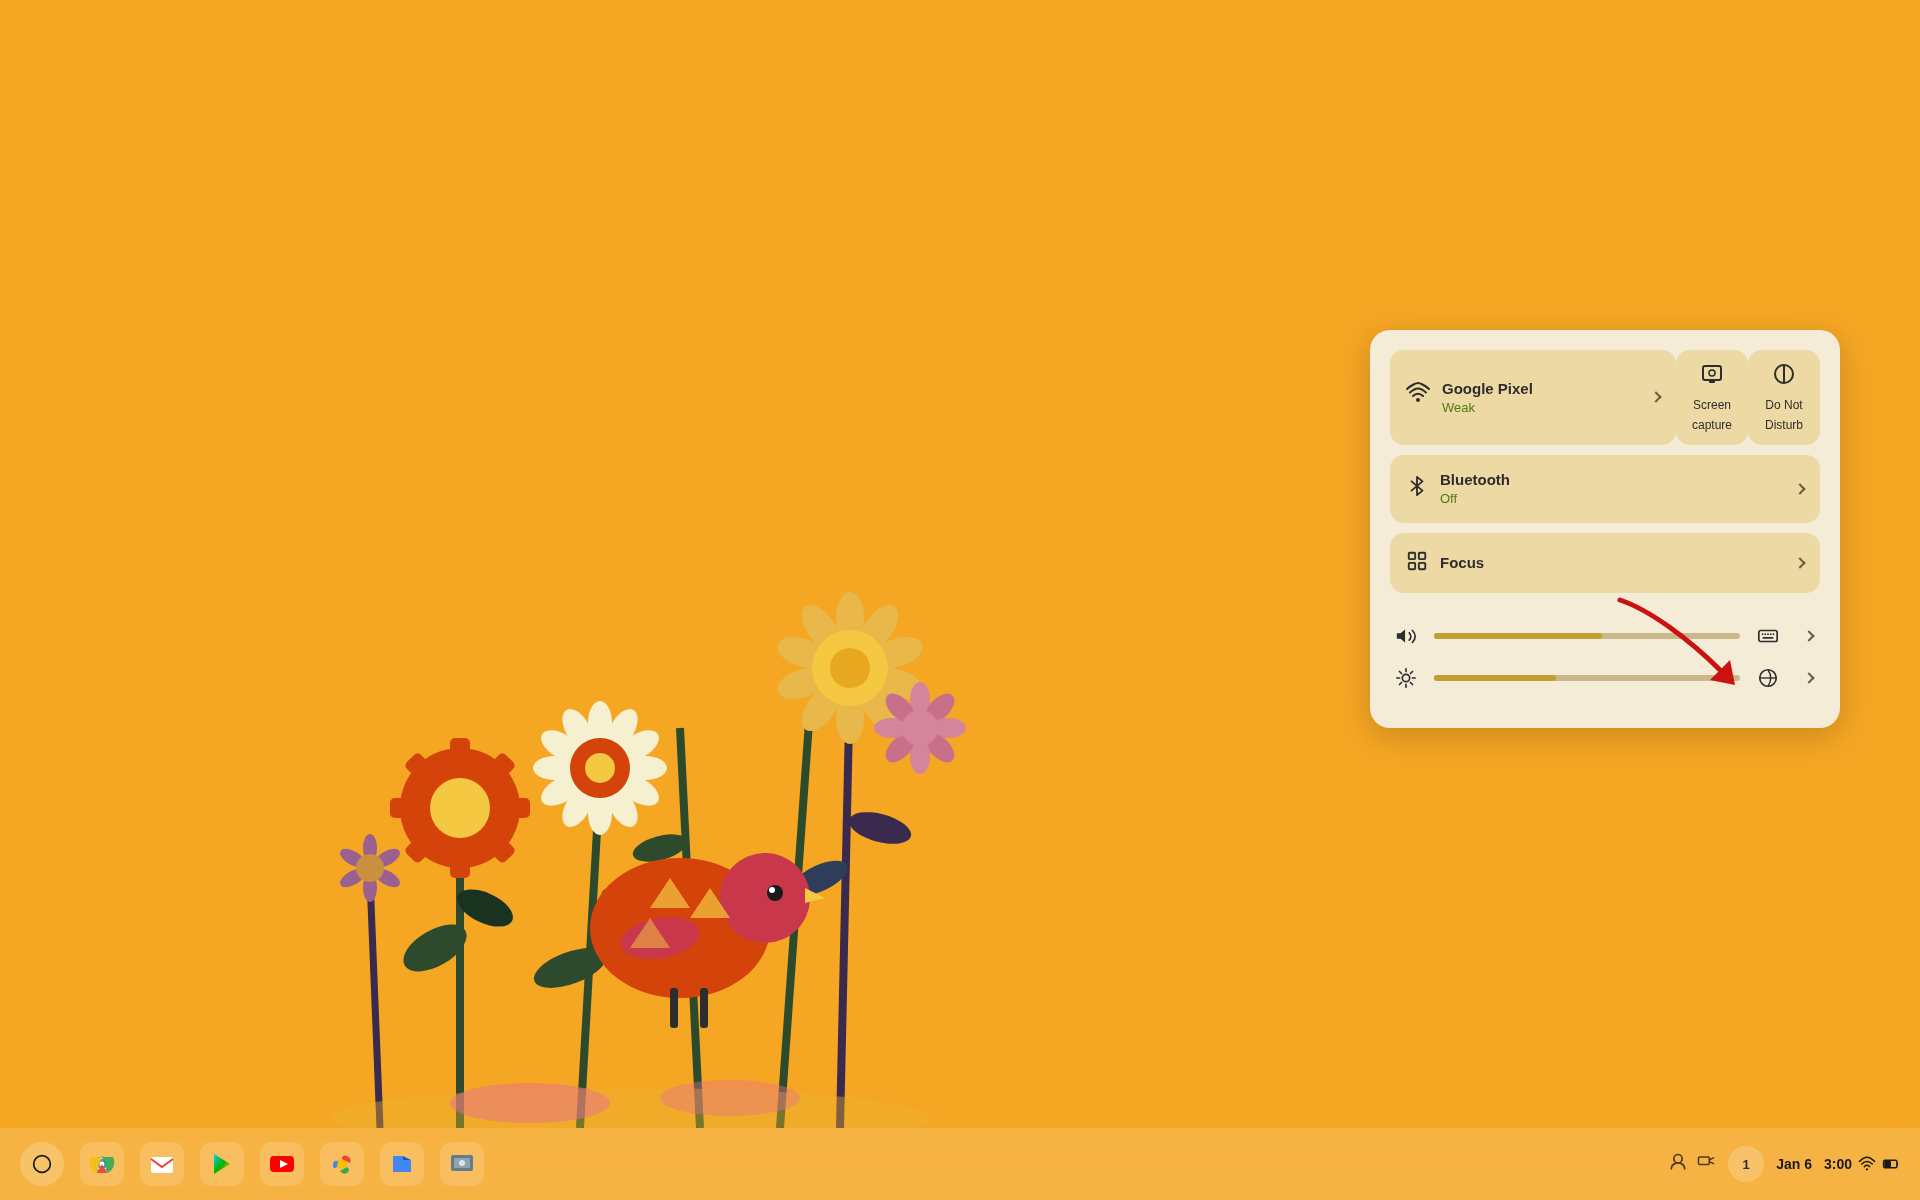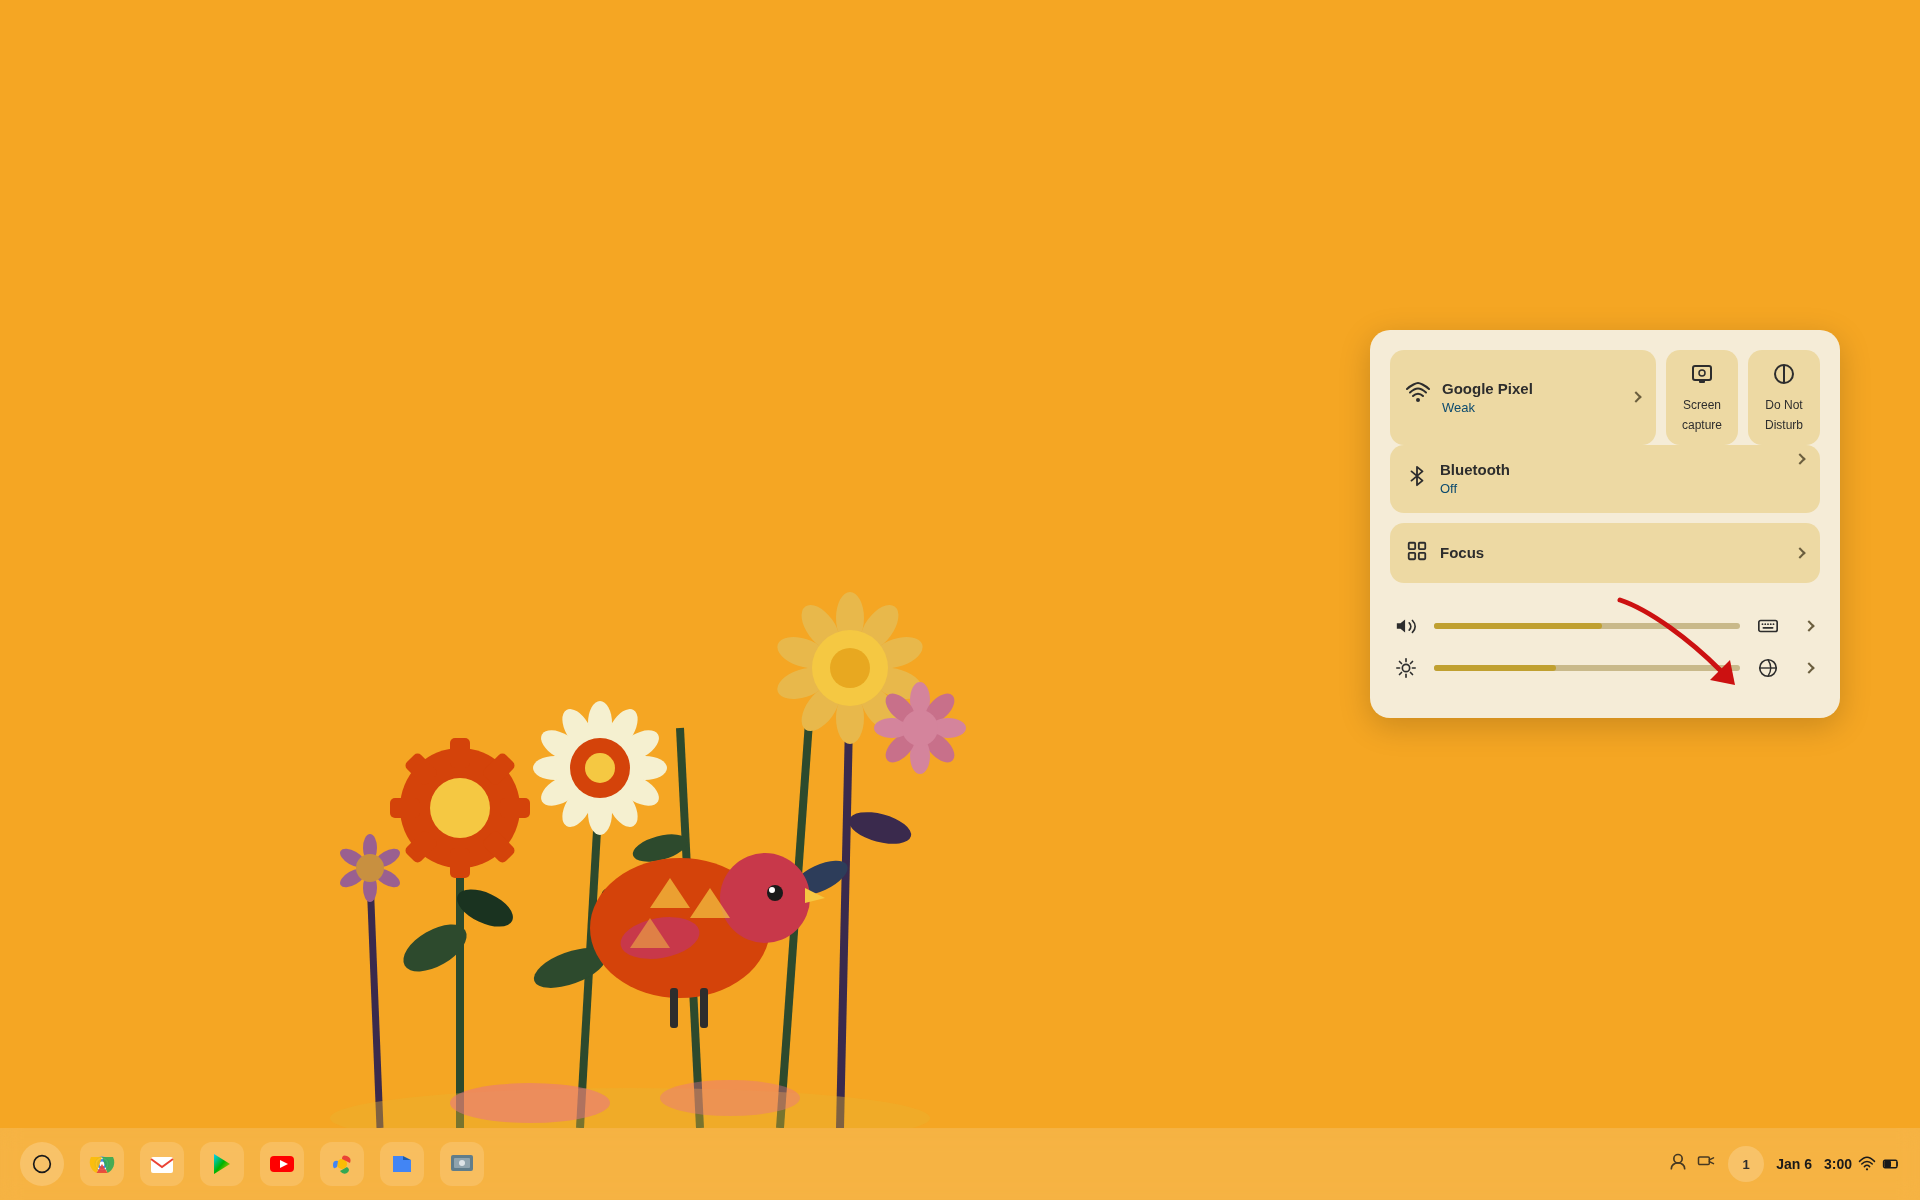--- a/index.html
+++ b/index.html
@@ -30,22 +30,22 @@
       width: 470px;
       background: #F5ECD7;
       border-radius: 20px;
       padding: 20px;
       box-shadow: 0 8px 32px rgba(0,0,0,0.18);
     }
 
     
     .qs-top-row {
       display: flex;
-      gap: 10px;
-      margin-bottom: 0;
+      gap: 0;
+      margin-bottom: 10px;
       align-items: stretch;
     }
 
     .qs-tile-wide {
       flex: 1;
       background: #EDD9A3;
       border-radius: 14px;
       padding: 14px 16px;
       display: flex;
       align-items: center;
@@ -67,21 +67,21 @@
 
     .qs-tile-title {
       font-size: 15px;
       font-weight: 600;
       color: #2d2d2d;
       line-height: 1.2;
     }
 
     .qs-tile-subtitle {
       font-size: 13px;
-      color: #0c4a6e;
+      color: #4d7c0f;
       margin-top: 2px;
     }
 
     .qs-tile-small {
       width: 72px;
       background: #EDD9A3;
       border-radius: 14px;
       padding: 12px 8px;
       display: flex;
       flex-direction: column;
@@ -106,20 +106,21 @@
       gap: 10px;
       margin-bottom: 10px;
     }
 
     .qs-tile-half {
       flex: 1;
       background: #EDD9A3;
       border-radius: 14px;
       padding: 10px 16px;
       display: flex;
+      align-items: center;
       justify-content: space-between;
       cursor: pointer;
       min-height: 68px;
     }
 
     
     .qs-third-row {
       margin-bottom: 27px;
     }
 

